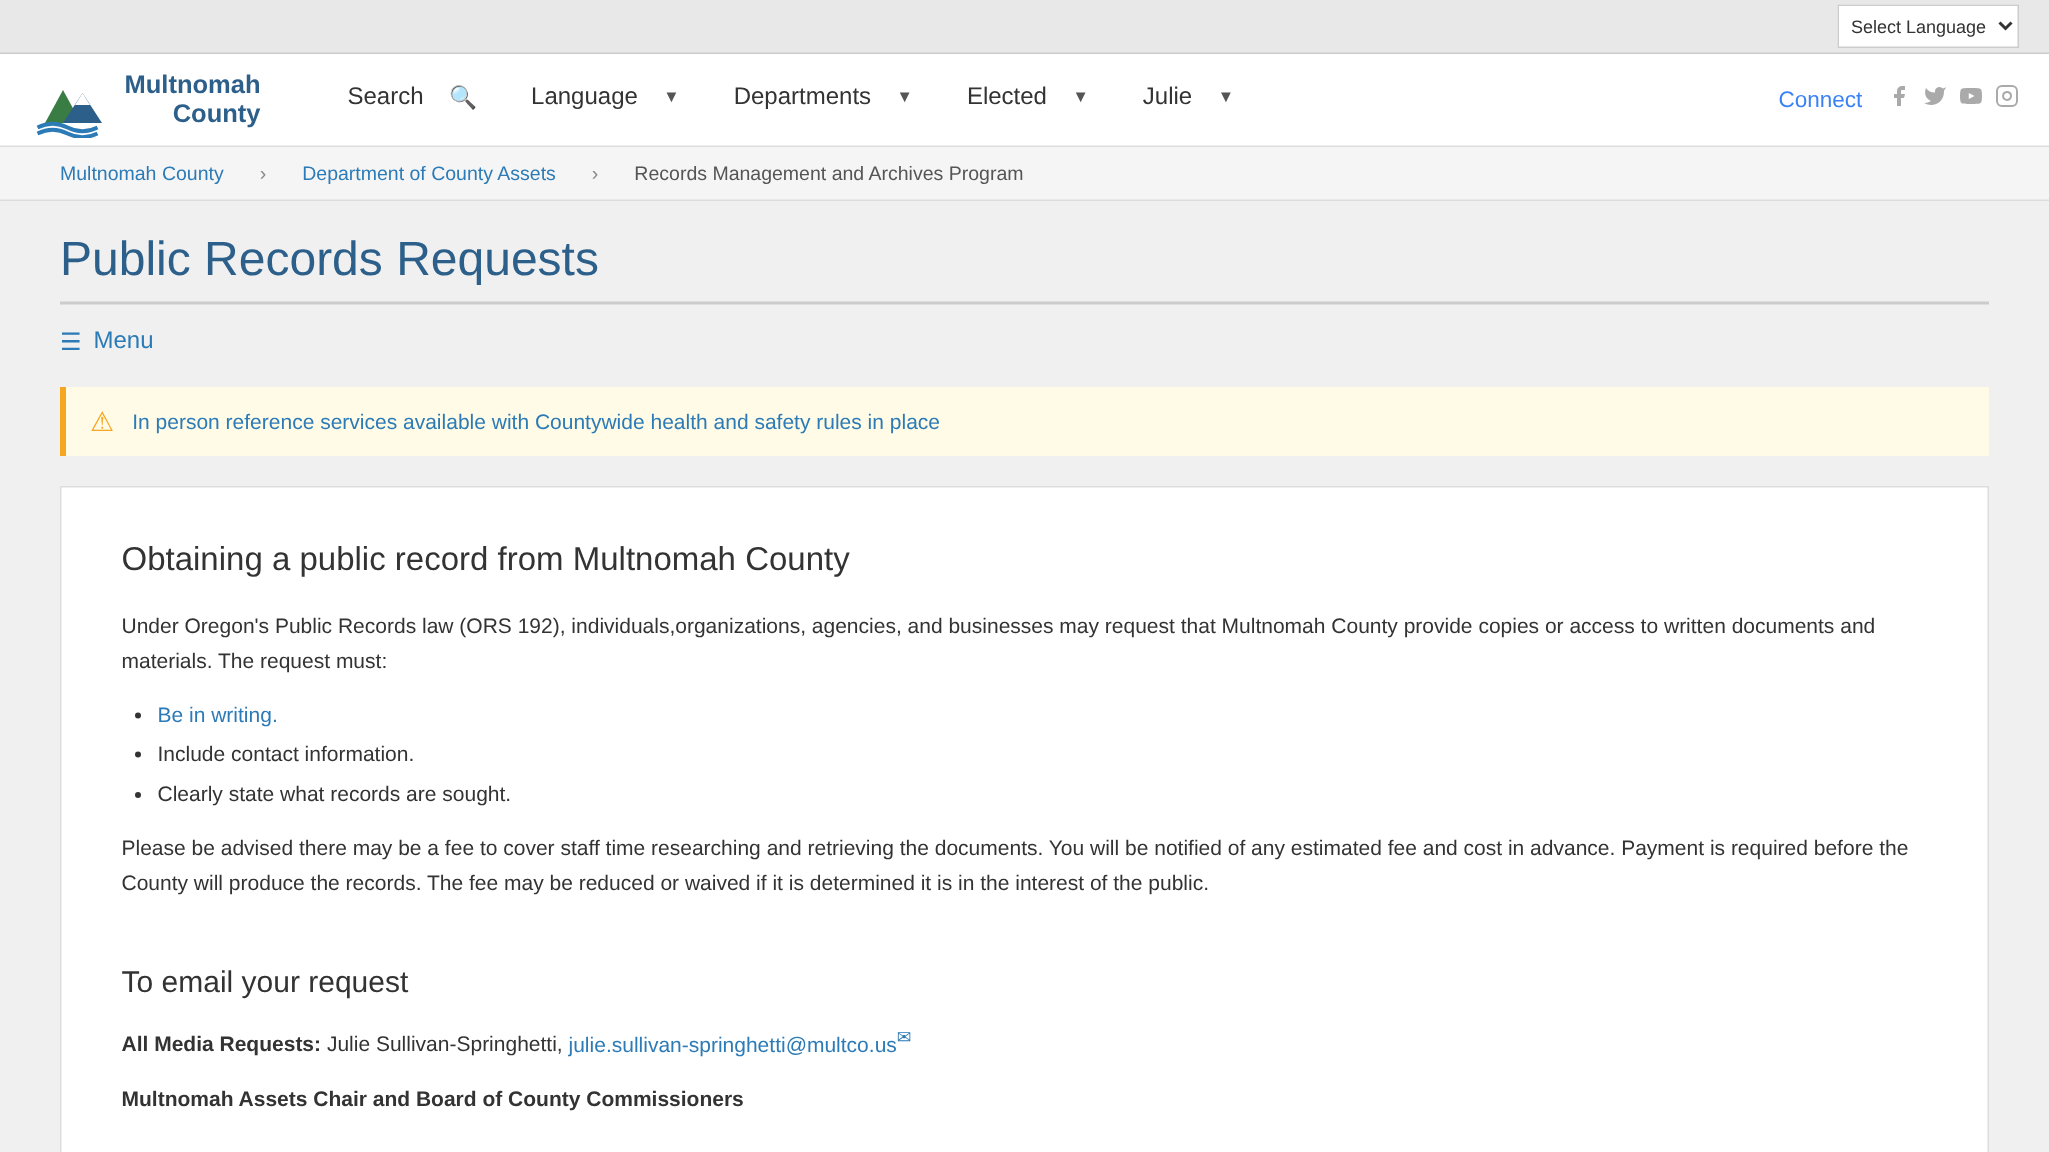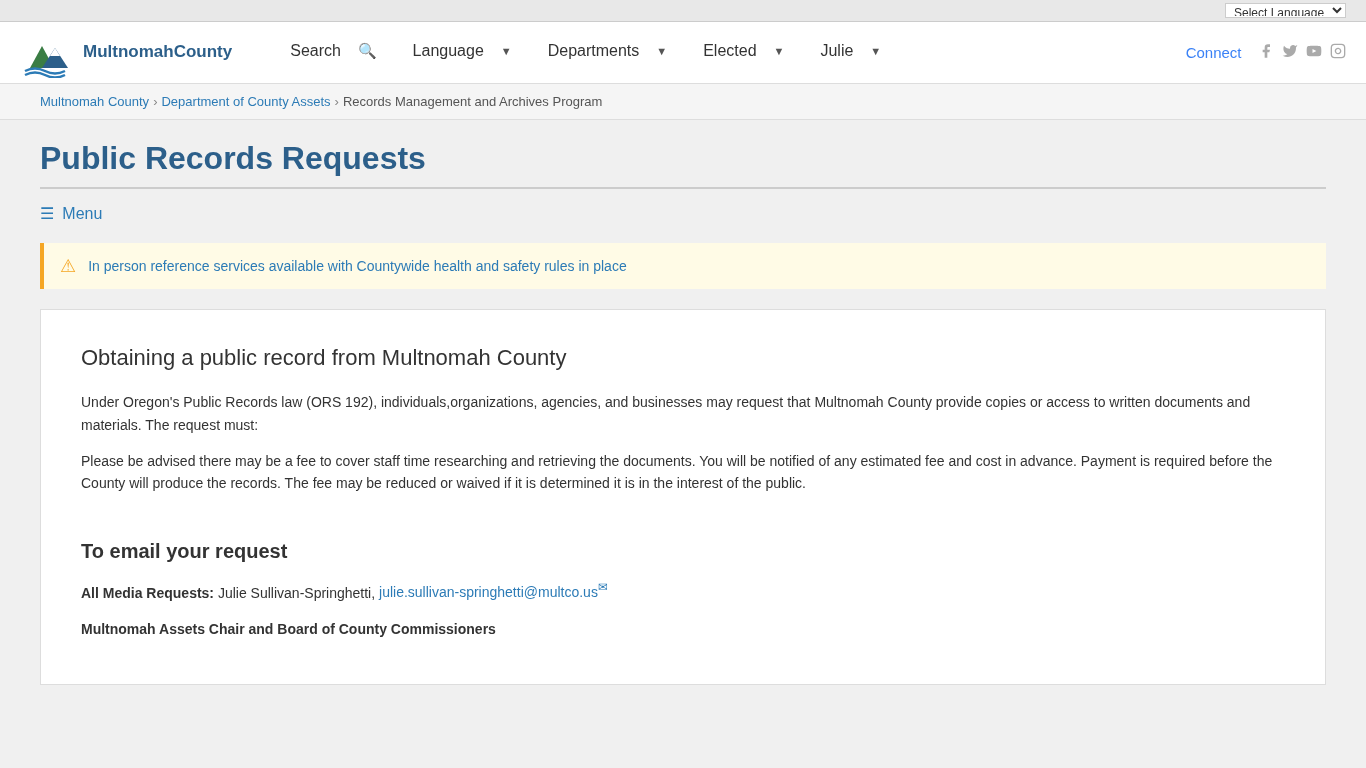--- a/index.html
+++ b/index.html
@@ -22,32 +22,33 @@
       margin-right: 40px;
       flex-shrink: 0;
     }
     #logo-svg {
       width: 55px;
       height: 50px;
       margin-right: 8px;
     }
     #logo-text {
       display: flex;
-      flex-direction: row;
+      flex-direction: column;
       line-height: 1.1;
     }
     #logo-name {
       font-size: 17px;
       font-weight: bold;
       color: #2c5f8a;
     }
     #logo-county {
       font-size: 17px;
       font-weight: bold;
       color: #2c5f8a;
+      text-align: right;
     }
     nav {
       display: flex;
       align-items: center;
       gap: 0;
       flex: 1;
     }
     .nav-item {
       display: flex;
       align-items: center;
@@ -86,40 +87,40 @@
       text-decoration: none;
     }
 
     
     #lang-bar {
       background: #e8e8e8;
       border-bottom: 1px solid #ccc;
       display: flex;
       justify-content: flex-end;
       padding: 3px 20px;
-      height: 22px;
+      height: 36px;
     }
     #lang-select {
       font-size: 12px;
       padding: 1px 4px;
       border: 1px solid #ccc;
       background: #fff;
       color: #333;
     }
 
     
     #breadcrumb-bar {
       background: #f5f5f5;
       padding: 10px 40px;
       font-size: 13px;
       color: #555;
       border-bottom: 1px solid #ddd;
       display: flex;
       align-items: center;
-      gap: 4px;
+      gap: 24px;
     }
     .breadcrumb-link {
       color: #2c7bb6;
       text-decoration: none;
       cursor: pointer;
     }
     .breadcrumb-sep {
       color: #888;
     }
     .breadcrumb-current {
@@ -127,21 +128,21 @@
     }
 
     
     #main-wrapper {
       max-width: 1366px;
       margin: 0 auto;
       padding: 20px 40px;
     }
     #page-title {
       font-size: 32px;
-      font-weight: bold;
+      font-weight: normal;
       color: #2c5f8a;
       margin-bottom: 15px;
       border-bottom: 2px solid #ccc;
       padding-bottom: 10px;
     }
     #menu-toggle {
       display: flex;
       align-items: center;
       gap: 8px;
       color: #2c7bb6;
@@ -182,21 +183,21 @@
       line-height: 1.6;
     }
     #content-box h2 {
       font-size: 22px;
       font-weight: normal;
       color: #333;
       margin-bottom: 16px;
     }
     #content-box h3 {
       font-size: 20px;
-      font-weight: bold;
+      font-weight: normal;
       color: #333;
       margin-top: 40px;
       margin-bottom: 12px;
     }
     #content-box p {
       margin-bottom: 14px;
       font-size: 14px;
       color: #333;
     }
     #content-box ul {
@@ -320,20 +321,27 @@
   </div>
 
   <div id="alert-banner">
     <span class="alert-icon">⚠</span>
     <a class="alert-link" href="#">In person reference services available with Countywide health and safety rules in place</a>
   </div>
 
   <div id="content-box">
     <h2>Obtaining a public record from Multnomah County</h2>
     <p>Under Oregon's Public Records law (ORS 192), individuals,organizations, agencies, and businesses may request that Multnomah County provide copies or access to written documents and materials. The request must:</p>
+    <ul>
+      <li>
+        <a class="inline-link" href="#">Be in writing.</a>
+      </li>
+      <li>Include contact information.</li>
+      <li>Clearly state what records are sought.</li>
+    </ul>
     <p>Please be advised there may be a fee to cover staff time researching and retrieving the documents. You will be notified of any estimated fee and cost in advance. Payment is required before the County will produce the records. The fee may be reduced or waived if it is determined it is in the interest of the public.</p>
 
     <h3>To email your request</h3>
     <p>
       <span class="bold-label">All Media Requests:</span>
       <span>Julie Sullivan-Springhetti, </span>
       <a class="inline-link" href="#">
         <span>julie.sullivan-springhetti@multco.us</span><sup>✉</sup>
       </a>
     </p>

